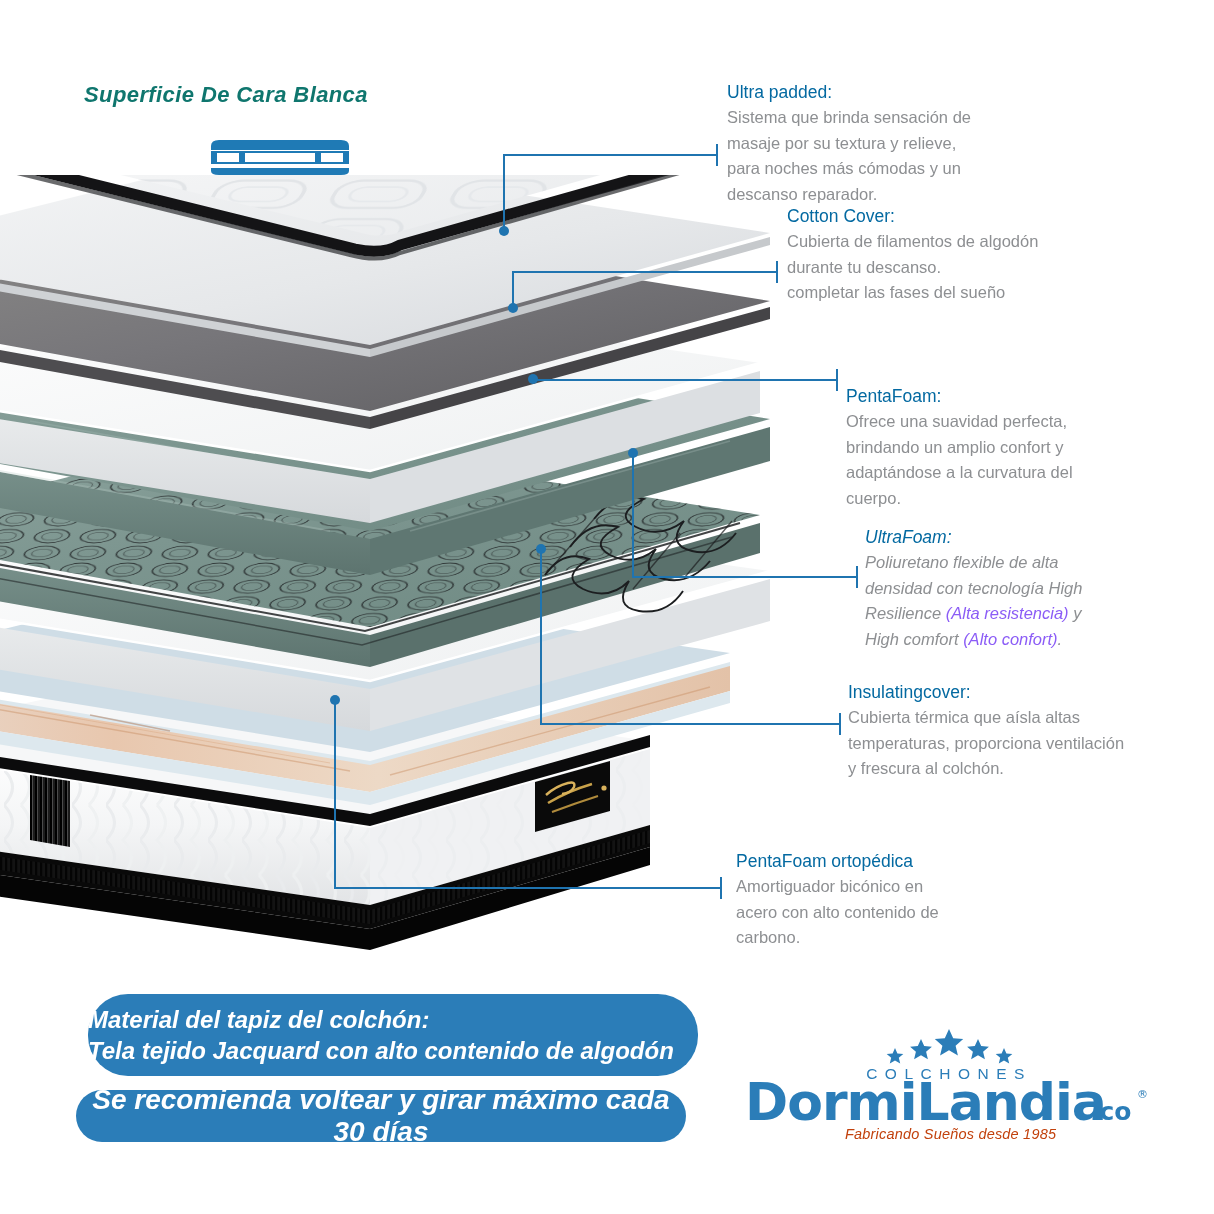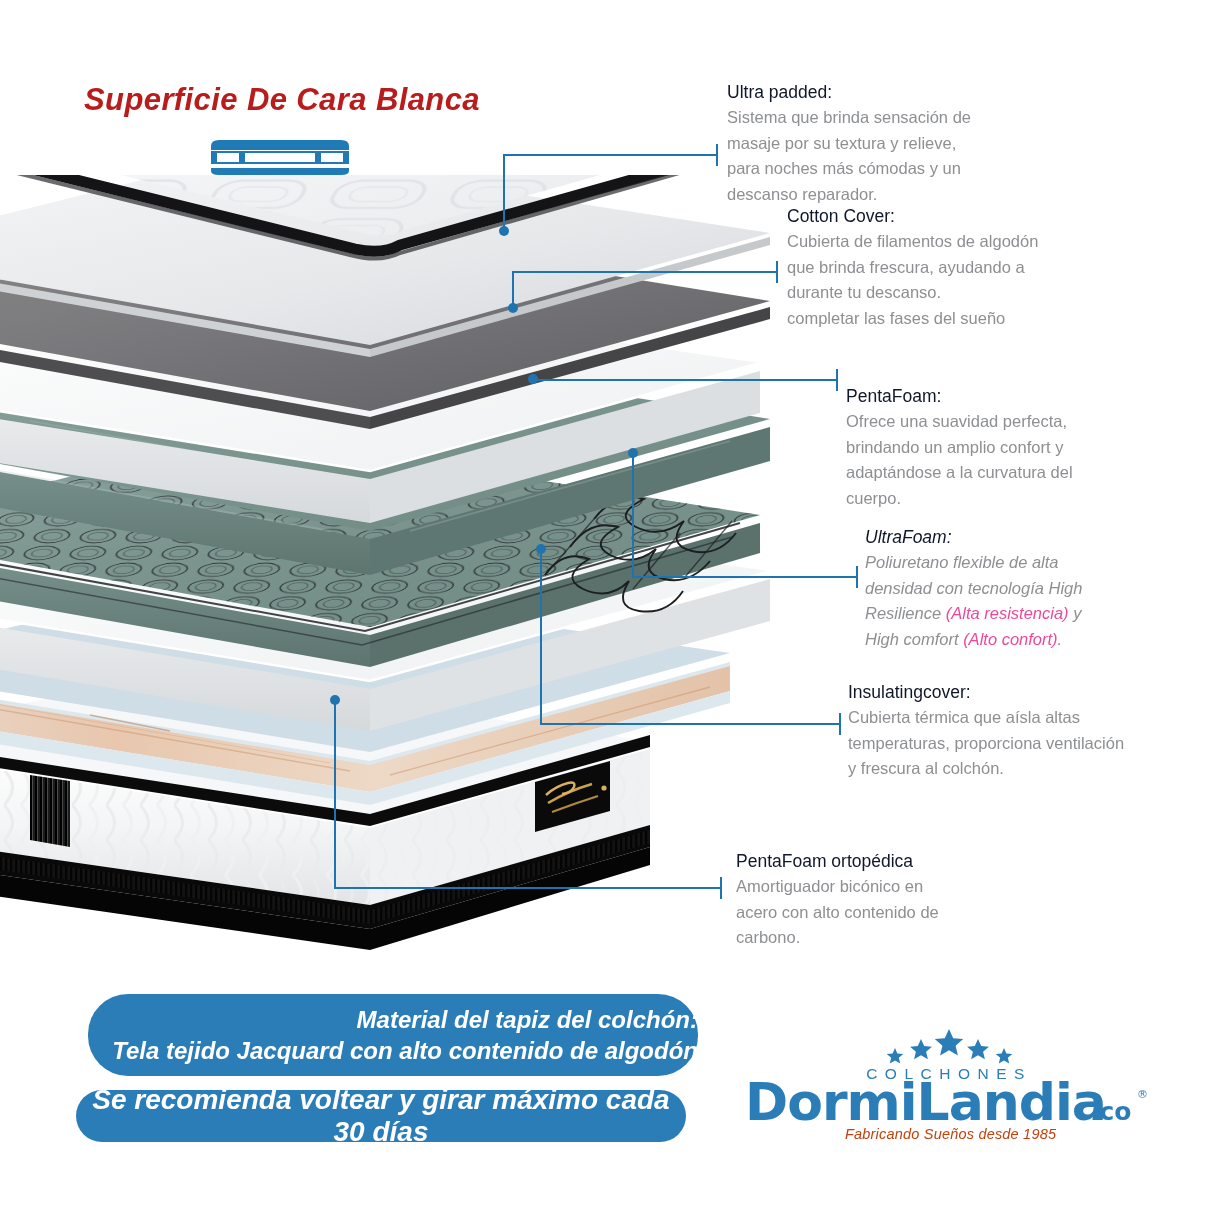--- a/index.html
+++ b/index.html
@@ -1,50 +1,50 @@
 <!DOCTYPE html>
 <html><head>
 <meta charset="utf-8">
 <style>
   html,body{margin:0;padding:0;background:#fff;}
   body{width:1214px;height:1214px;position:relative;overflow:hidden;
        font-family:"Liberation Sans",sans-serif;}
 
   
-  .title{position:absolute;left:84px;top:82px;font-size:31px;font-style:italic;
-         font-weight:bold;color:#b91c1c;letter-spacing:.4px;white-space:nowrap;}
+  .title{position:absolute;left:84px;top:82px;font-size:22px;font-style:italic;
+         font-weight:bold;color:#0f766e;letter-spacing:.4px;white-space:nowrap;}
 
   .mattress-icon{position:absolute;left:205px;top:138px;width:150px;height:38px;}
 
   
   .callout{position:absolute;width:290px;}
-  .callout .ct{font-size:17.5px;color:#0f172a;line-height:25px;white-space:nowrap;}
+  .callout .ct{font-size:17.5px;color:#0369a1;line-height:25px;white-space:nowrap;}
   .callout .cb{font-size:16.5px;color:#8d8f92;line-height:25.5px;}
-  .callout .cb b{font-weight:normal;color:#ec4899;}
+  .callout .cb b{font-weight:normal;color:#8b5cf6;}
 
   .c-ultra{left:727px;top:80px;}
   .c-cotton{left:787px;top:204px;}
   .c-penta{left:846px;top:340px;margin-top:44px;}
   .c-ultraf{left:865px;top:525px;width:275px;font-style:italic;}
   .c-insul{left:848px;top:680px;width:300px;}
   .c-estr{left:736px;top:849px;width:290px;}
 
   
   .ln{position:absolute;background:#1f74b0;}
   .hl{height:2px;} .vl{width:2px;}
   .dot{position:absolute;width:10px;height:10px;border-radius:50%;
        background:#1f74b0;}
   .tick{position:absolute;width:2px;height:22px;background:#1f74b0;}
 
   
   #illus{position:absolute;left:-30px;top:175px;width:880px;height:800px;}
 
   
   .pill{position:absolute;background:#2b7db8;color:#fff;border-radius:40px;
-        display:flex;flex-direction:column;align-items:flex-end;justify-content:center;
+        display:flex;flex-direction:column;align-items:flex-start;justify-content:center;
         font-style:italic;font-weight:bold;text-align:center;}
   .pill1{left:88px;top:994px;width:610px;height:82px;font-size:24px;line-height:31px;}
   .pill2{left:76px;top:1090px;width:610px;height:52px;font-size:28px;}
 
   
   #logo{position:absolute;left:735px;top:1016px;width:420px;height:130px;}
   .logo-sub{position:absolute;left:845px;top:1126px;font-size:14.5px;color:#c2410c;
             font-style:italic;letter-spacing:.2px;}
 </style>
 </head>
@@ -283,21 +283,20 @@
     <div>masaje por su textura y relieve,</div>
     <div>para noches más cómodas y un</div>
     <div>descanso reparador.</div>
   </div>
 </div>
 
 <div class="callout c-cotton">
   <div class="ct">Cotton Cover:</div>
   <div class="cb">
     <div>Cubierta de filamentos de algodón</div>
-    <div>que brinda frescura, ayudando a</div>
     <div>durante tu descanso.</div>
     <div>completar las fases del sueño</div>
   </div>
 </div>
 
 <div class="callout c-penta">
   <div class="ct">PentaFoam:</div>
   <div class="cb">
     <div>Ofrece una suavidad perfecta,</div>
     <div>brindando un amplio confort y</div>

